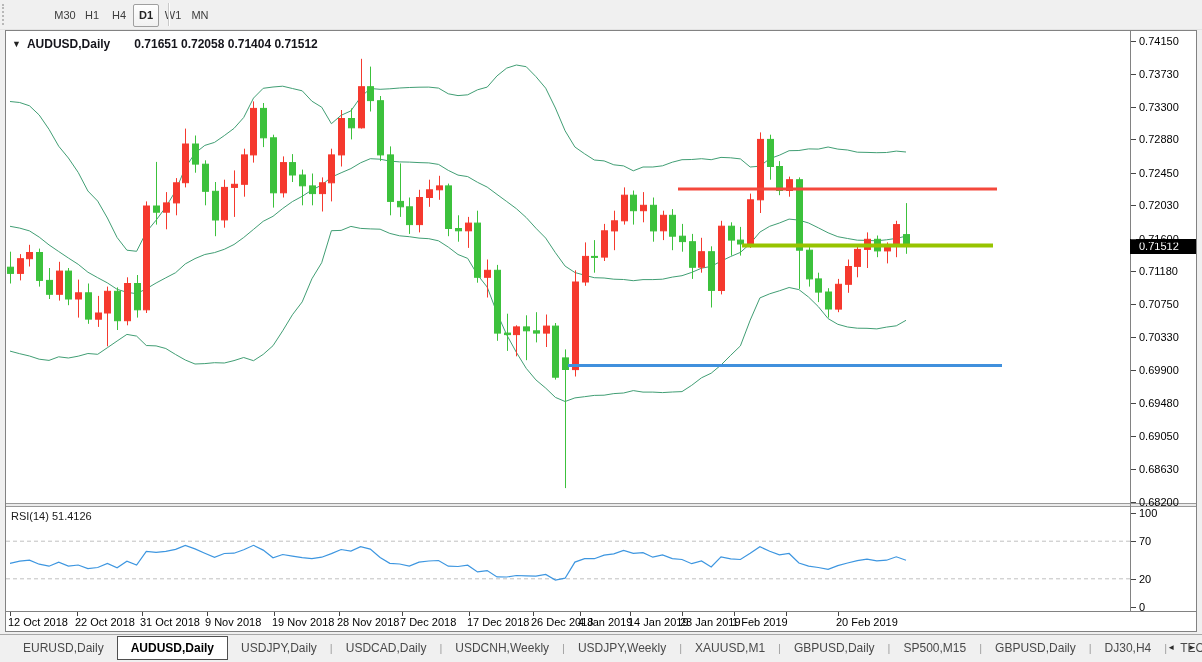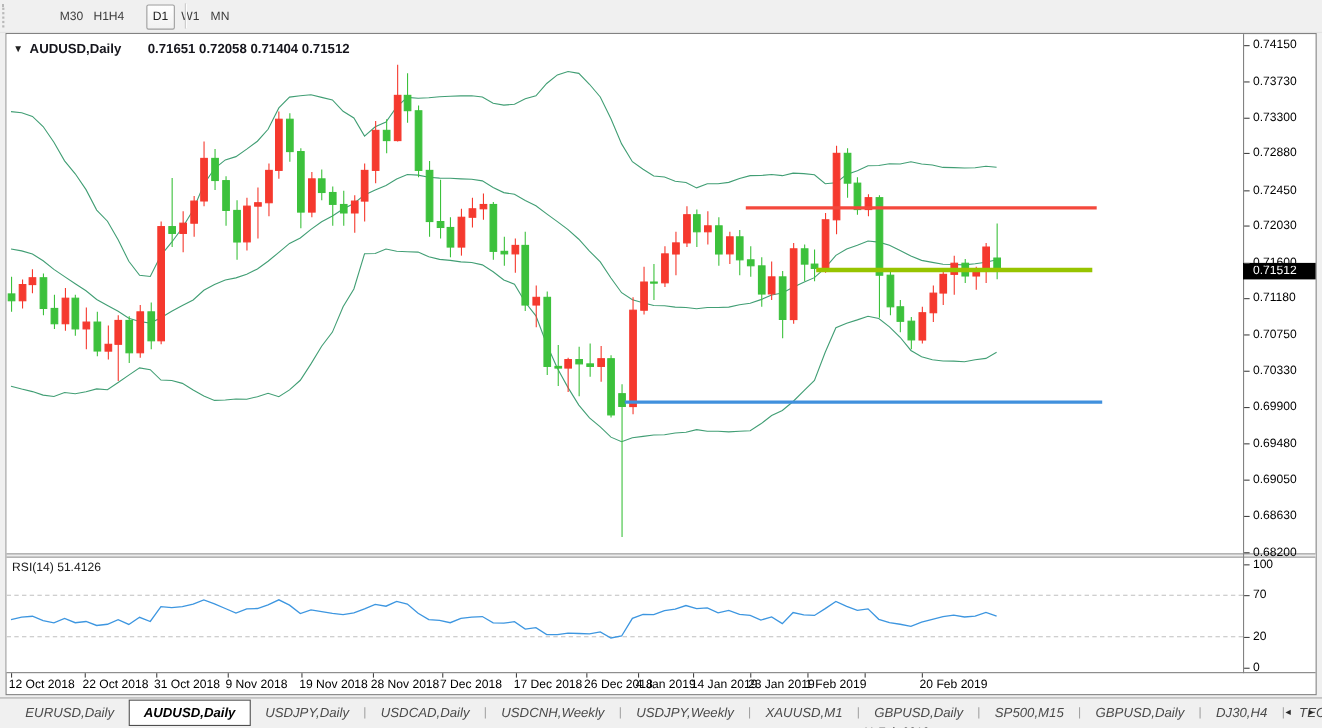--- a/index.html
+++ b/index.html
@@ -3,21 +3,21 @@
 <meta charset="utf-8">
 <style>
   html,body{margin:0;padding:0;}
   body{width:1202px;height:662px;background:#f0f0f0;font-family:"Liberation Sans",sans-serif;-webkit-font-smoothing:antialiased;}
   .app{position:relative;width:1202px;height:662px;overflow:hidden;}
 
   
   .toolbar{position:absolute;left:0;top:0;width:1202px;height:29px;background:#f0f0f0;border-bottom:1px solid #e3e3e3;}
   .toolbar-grip{position:absolute;left:2px;top:4px;width:3px;height:21px;border-left:2px dotted #b8b8b8;}
   .pbtn{position:absolute;top:4px;height:21px;line-height:21px;text-align:center;font-size:11px;color:#3c3c3c;cursor:default;border:1px solid transparent;border-radius:2px;margin-left:45px;}
-  .pbtn.active{background:linear-gradient(#fefefe,#f1f1f1);border:1px solid #9f9f9f;color:#222;}
+  .pbtn.active{background:linear-gradient(#fefefe,#f1f1f1);border:1px solid #9f9f9f;color:#222;font-weight:bold;}
   .tb-sep{position:absolute;left:168px;top:3px;width:1px;height:23px;background:#c9c9c9;border-right:1px solid #fdfdfd;}
 
   
   .chart-window{position:absolute;left:5px;top:30px;width:1190px;height:600px;border:1px solid #828282;background:#ffffff;}
   .plot-svg{position:absolute;background:#ffffff;}
   .chart-title{position:absolute;left:12px;top:37px;font-size:12px;font-weight:bold;color:#15151c;letter-spacing:0;white-space:nowrap;}
   .chart-title .arrow{font-size:9px;position:relative;top:-1px;margin-right:6px;color:#222;}
   .chart-title .vals{margin-left:24px;font-weight:bold;}
   .splitter{position:absolute;left:6px;top:503px;width:1190px;height:4px;background:#ececec;border-top:1px solid #9a9a9a;border-bottom:1px solid #9a9a9a;box-sizing:border-box;cursor:n-resize;}
   .rsi-label{position:absolute;left:11px;top:510px;font-size:11px;color:#1a1a1a;white-space:nowrap;}
@@ -25,37 +25,37 @@
   .time-axis-line{position:absolute;left:6px;top:611px;width:1190px;height:1px;background:#828282;}
   .plabel{position:absolute;left:1139px;font-size:11px;color:#000;white-space:nowrap;}
   .ptick{position:absolute;left:1131px;width:5px;height:1px;background:#444;}
   .dlabel{position:absolute;top:616px;font-size:11px;color:#000;white-space:nowrap;}
   .dtick{position:absolute;top:612px;width:1px;height:4px;background:#444;}
   .price-badge{position:absolute;left:1130px;top:239px;width:66px;height:15px;background:#000;color:#fff;font-size:11px;line-height:15px;padding-left:9px;box-sizing:border-box;}
 
   
   .tabbar{position:absolute;left:0;top:634px;width:1202px;height:28px;background:#f0f0f0;border-top:1px solid #a8a8a8;}
   .tabs{position:absolute;left:10px;top:1px;height:24px;display:flex;align-items:stretch;}
-  .tab{display:flex;align-items:center;padding:0 13px;font-size:12px;color:#4a4a4a;cursor:default;white-space:nowrap;font-style:italic;}
+  .tab{display:flex;align-items:center;padding:0 13px;font-size:12px;color:#4a4a4a;cursor:default;white-space:nowrap;}
   .tab.active{background:#fff;border:1px solid #4f4f4f;color:#000;font-weight:bold;margin-top:0px;height:22px;}
   .tab-sep{display:flex;align-items:center;color:#9d9d9d;font-size:11px;}
   .tab-arrows{position:absolute;right:6px;top:0;height:24px;display:flex;align-items:center;gap:13px;}
   .tab-arrow{font-size:8px;color:#2a2a2a;cursor:default;}
 </style>
 </head>
 <body>
 
 <div class="app">
 
   <div class="toolbar">
     <div class="toolbar-grip"></div>
     <div id="period-buttons">
         <div class="pbtn" style="left: 7px; width: 24px;">M30</div>
         <div class="pbtn" style="left: 34px; width: 24px;">H1</div>
-        <div class="pbtn" style="left: 48px; width: 24px;">H4</div>
+        <div class="pbtn" style="left: 61px; width: 24px;">H4</div>
         <div class="pbtn active" style="left: 88px; width: 24px;">D1</div>
         <div class="pbtn" style="left: 115px; width: 24px;">W1</div>
         <div class="pbtn" style="left: 142px; width: 24px;">MN</div>
       </div>
     <div class="tb-sep"></div>
   </div>
 
   <div class="chart-window">
     <svg id="svg-main" class="plot-svg" style="left:0px;top:0px;" width="1124" height="472">
         <polyline points="4.0,70.5 13.7,71.5 23.5,74.8 33.2,84.0 43.0,98.3 52.7,115.2 62.4,127.0 72.2,141.4 81.9,160.0 91.7,170.1 101.4,187.0 111.1,206.5 120.9,219.2 130.6,220.3 140.3,201.1 150.1,189.2 159.8,176.1 169.6,159.9 179.3,136.7 189.0,122.2 198.8,114.4 208.5,111.4 218.3,104.6 228.0,97.4 237.7,86.5 247.5,67.1 257.2,57.3 267.0,56.0 276.7,55.2 286.4,57.5 296.2,59.8 305.9,70.2 315.7,76.2 325.4,92.7 335.1,84.3 344.9,79.9 354.6,66.2 364.3,57.5 374.1,58.3 383.8,57.8 393.6,57.0 403.3,56.5 413.0,56.2 422.8,56.1 432.5,57.1 442.3,62.8 452.0,64.6 461.7,63.8 471.5,58.8 481.2,56.1 491.0,44.9 500.7,37.1 510.4,34.0 520.2,35.7 529.9,45.6 539.7,57.2 549.4,77.0 559.1,99.8 568.9,116.0 578.6,122.8 588.3,129.0 598.1,129.9 607.8,133.8 617.6,134.9 627.3,139.8 637.0,136.0 646.8,136.0 656.5,134.8 666.3,131.2 676.0,128.7 685.7,128.5 695.5,127.7 705.2,128.7 715.0,126.4 724.7,126.8 734.4,127.9 744.2,136.0 753.9,135.2 763.7,127.7 773.4,124.2 783.1,119.7 792.9,119.5 802.6,117.9 812.3,118.1 822.1,116.0 831.8,118.1 841.6,119.0 851.3,121.2 861.0,121.4 870.8,121.7 880.5,121.5 890.3,120.1 900.0,121.0" fill="none" stroke="#419e74" stroke-width="1"></polyline>

